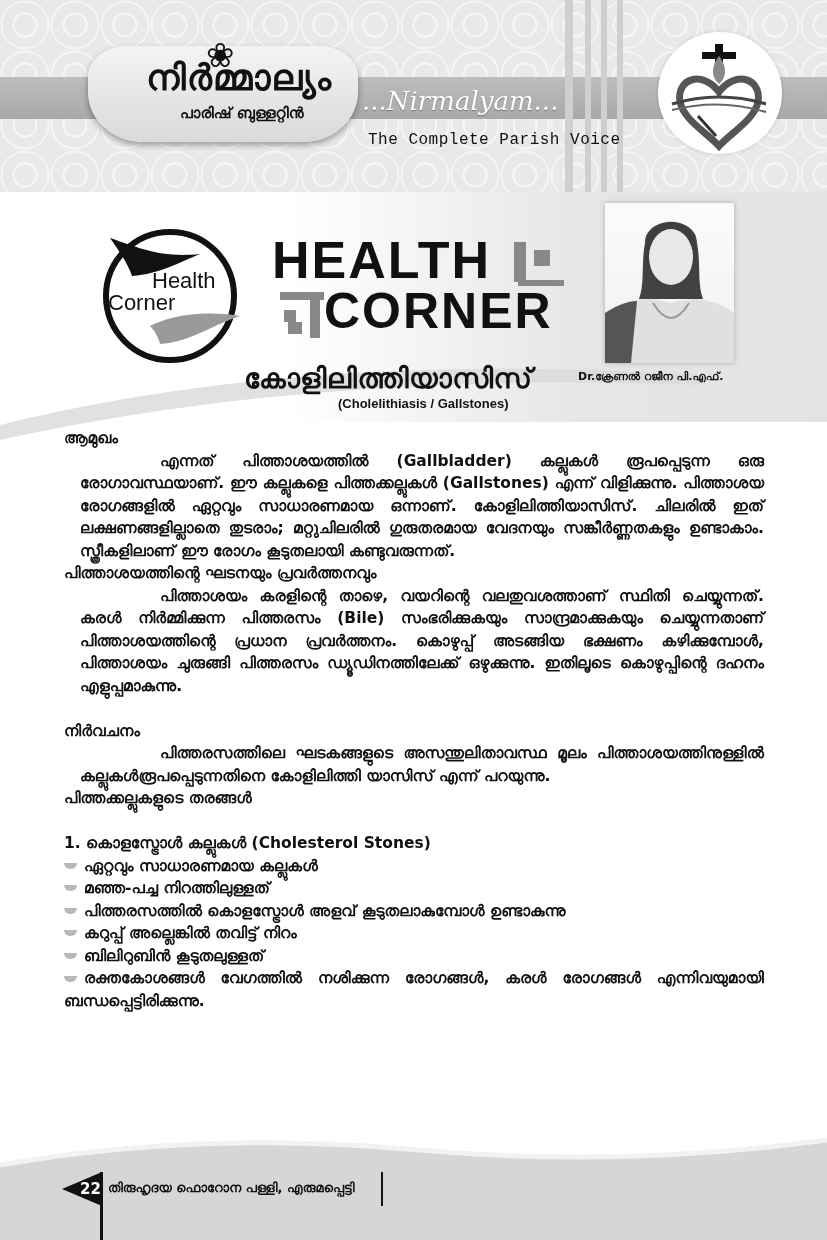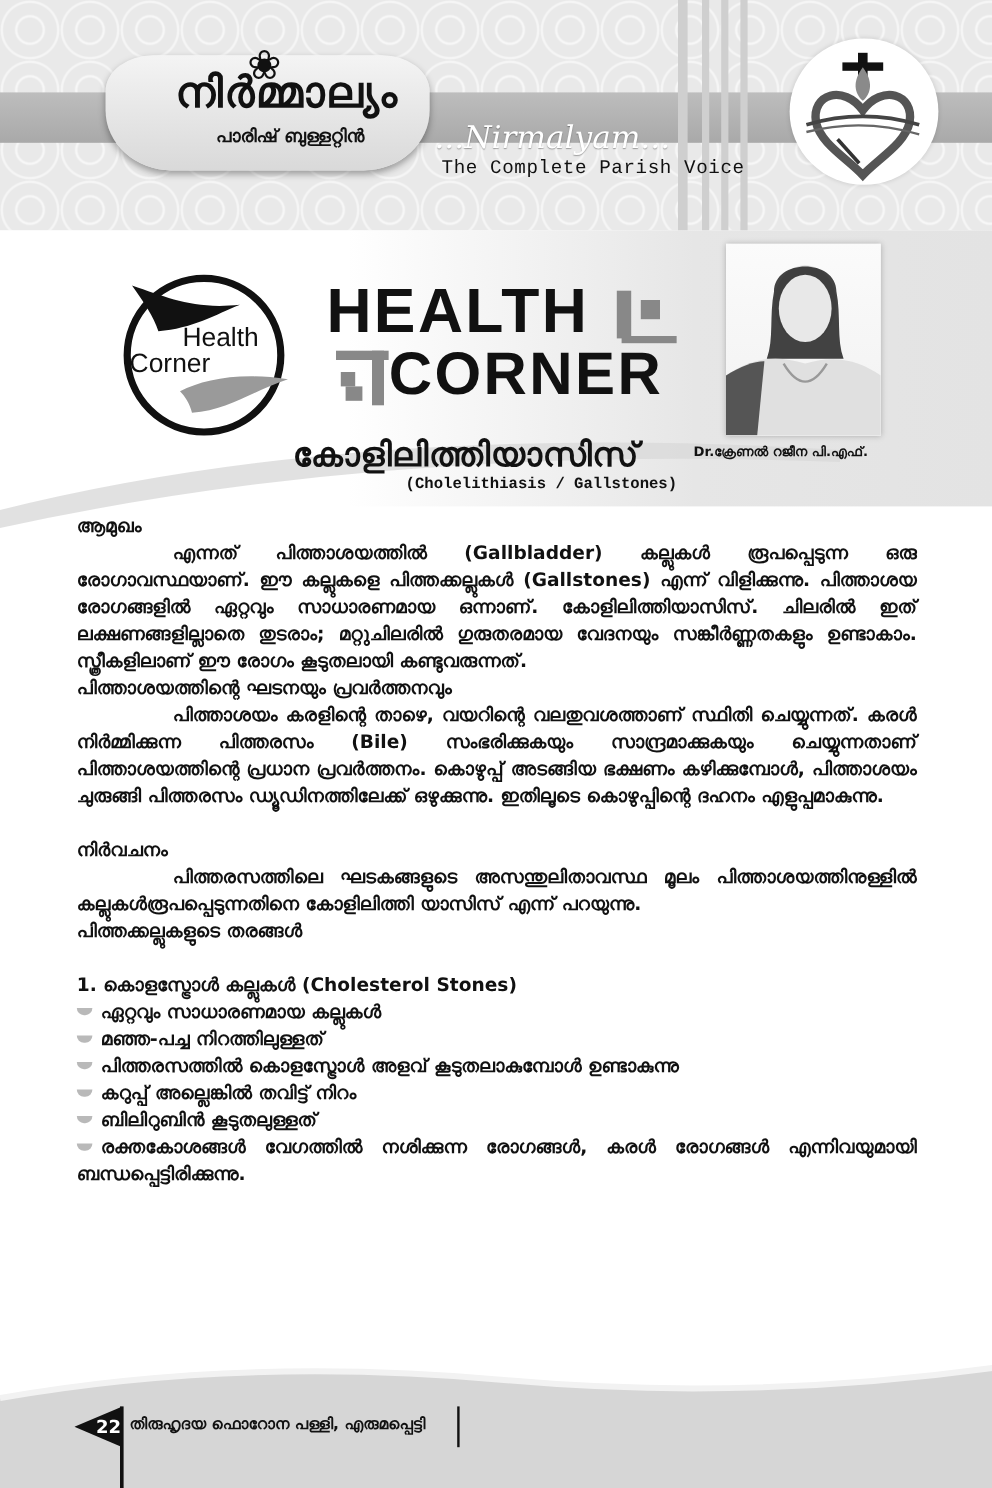--- a/index.html
+++ b/index.html
@@ -37,21 +37,20 @@
     font-family:"DejaVu Serif", serif; font-weight:bold; font-size:36px; color:#111;
     letter-spacing:1px;
   }
   .logo-sub {
     position:absolute; left:180px; top:104px; font-size:15px; font-weight:bold; color:#111;
   }
   .brand-script {
     position:absolute; left:362px; top:86px;
     font-family:"DejaVu Serif", serif; font-style:italic; font-size:26px; color:#ffffff;
     text-shadow:0 1px 1px rgba(0,0,0,0.35);
-    margin-top:14px;
   }
   .tagline {
     position:absolute; left:368px; top:131px;
     font-family:"Liberation Mono", monospace; font-size:16px; color:#111; letter-spacing:0.5px;
   }
   .emblem {
     position:absolute; left:658px; top:32px; width:124px; height:122px; border-radius:50%;
     background:#fff; box-shadow:0 0 4px rgba(0,0,0,0.15);
   }
   
@@ -72,39 +71,39 @@
     position:absolute; font-family:"Liberation Sans", sans-serif; font-weight:900; color:#111;
     font-size:52px; letter-spacing:2px; line-height:1;
   }
   .hc-line1 { left:0; top:0; }
   .hc-line2 { left:52px; top:52px; font-size:50px; }
   .ml-title {
     position:absolute; left:244px; top:362px; font-weight:bold; font-size:28px; color:#111;
     letter-spacing:0.5px;
   }
   .ml-subtitle {
-    position:absolute; left:338px; top:396px; font-family:Liberation Mono, monospace;
+    position:absolute; left:338px; top:396px; font-family:Liberation Sans, sans-serif;
     font-size:13px; font-weight:bold; color:#111;
   }
   .photo {
     position:absolute; left:605px; top:203px; width:129px; height:160px;
     background:linear-gradient(#fbfbfb, #f1f1f1);
     box-shadow:0 0 5px rgba(0,0,0,0.25);
     overflow:hidden;
   }
   .author {
     position:absolute; left:578px; top:370px; font-size:11px; font-weight:bold; color:#111;
   }
   
   .content {
     position:absolute; left:64px; top:427px; width:700px;
     font-weight:bold; font-size:15.5px; line-height:22.5px; color:#111;
   }
   .content p { margin:0; text-align:justify; }
-  .content .indent { text-indent:80px; }
+  .content .indent { text-indent:80px;margin-left:16px; }
   .content .h { margin:0; }
   .content .gap { height:22.5px; }
   .bullet { display:flex; align-items:center; }
   .bullet .dash {
     display:inline-block; width:13px; height:6px; background:#b9b9b9;
     border-radius:0 0 7px 7px; margin-right:7px; flex:0 0 auto;
   }
   
   .footer-bg {
     position:absolute; left:0; top:1165px; width:827px; height:75px;

